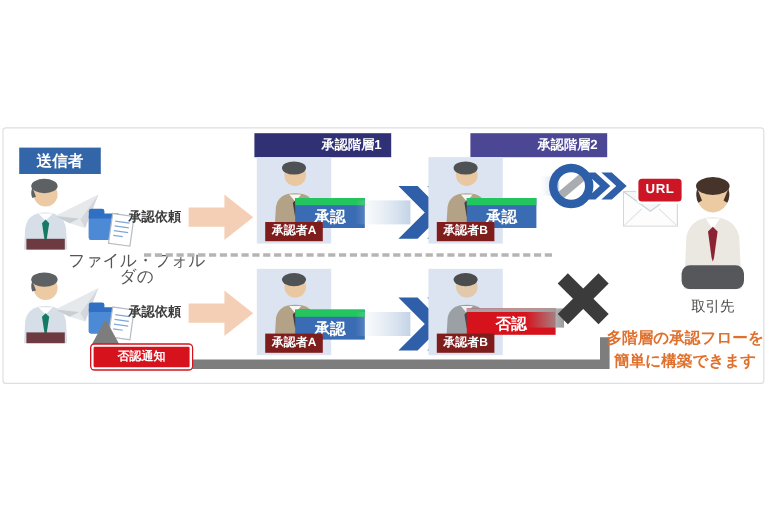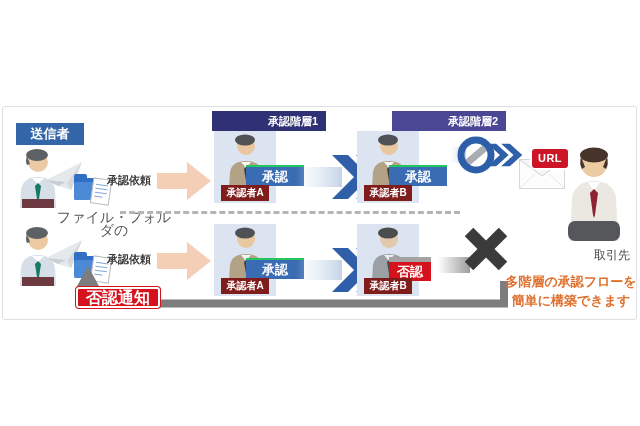--- a/index.html
+++ b/index.html
@@ -9,35 +9,35 @@
   .panel{left:2px;top:106px;width:633px;height:212px;background:#fff;
          border:1px solid #dcdfe3;border-radius:3px;}
   .hdr{color:#fff;font-weight:bold;text-align:center;}
   .sender-hdr{left:16px;top:123px;width:68px;height:22px;line-height:22px;font-size:13px;background:#3366a9;}
   .tier-hdr{width:66px;height:20px;line-height:20px;font-size:11px;padding-left:48px;}
   .t1{left:212px;top:111px;background:#2f3174;}
   .t2{left:355px;top:111px;background:#4c4795;margin-left:37px;}
   .recv-hdr{left:550px;top:122px;width:75px;height:22px;line-height:22px;font-size:13px;background:#dd8e33;}
   .tierbox{width:62px;height:72px;background:#dbe4f0;}
   .badge{color:#fff;font-weight:bold;text-align:center;}
-  .approve{width:58px;height:19px;line-height:19px;font-size:13px;background:#3a6cb3;border-top:2px solid #22c55e;}
-  .deny{width:42px;height:19px;line-height:19px;font-size:13px;background:#d6121c;border-top:5px solid #a3a3a3;}
+  .approve{width:58px;height:19px;line-height:19px;font-size:13px;background:#3a6cb3;border-top:6px solid #22c55e;}
+  .deny{width:74px;height:19px;line-height:19px;font-size:13px;background:#d6121c;border-top:3px solid #a3a3a3;}
   .approver{width:48px;height:16px;line-height:16px;font-size:10px;background:#7f1d1d;}
   .reqlabel{width:52px;text-align:center;font-size:11px;font-weight:bold;color:#3b3b3b;}
   .caption{font-size:14px;color:#555;text-align:center;line-height:13px;margin-left:44px;}
   .dash{left:120px;top:211px;width:340px;height:0;border-top:3px dashed #b5b5b5;}
   .urltag{left:532px;top:149px;width:36px;height:19px;line-height:19px;font-size:11px;letter-spacing:.5px;
           background:#cc1626;color:#fff;font-weight:bold;text-align:center;border-radius:3px;box-shadow:0 0 0 2px #fff;}
   .envelope{left:519px;top:159px;}
-  .denynotice{left:76px;top:287px;width:84px;height:21px;line-height:21px;font-size:16px;
+  .denynotice{left:76px;top:287px;width:84px;height:21px;line-height:21px;font-size:10px;
           background:#d6121c;color:#fff;font-weight:bold;text-align:center;border-radius:3px;
           box-shadow:inset 0 0 0 2px #fff,0 0 0 1px #d6121c;}
   .note{left:498px;top:272px;width:146px;text-align:center;font-size:13px;font-weight:bold;
         color:#e0702d;line-height:19px;}
-  .recvcap{left:558px;top:247px;width:72px;text-align:right;font-size:12px;color:#4a4a4a;}
+  .recvcap{left:558px;top:247px;width:72px;text-align:center;font-size:12px;color:#4a4a4a;}
   .xtrail{left:438px;top:257px;width:32px;height:16px;
           background:linear-gradient(to right,rgba(150,150,150,0),#9c9c9c);}
 </style>
 </head>
 <body>
 
 <div id="stage">
 
   <svg width="0" height="0" style="position:absolute">
       <defs>

